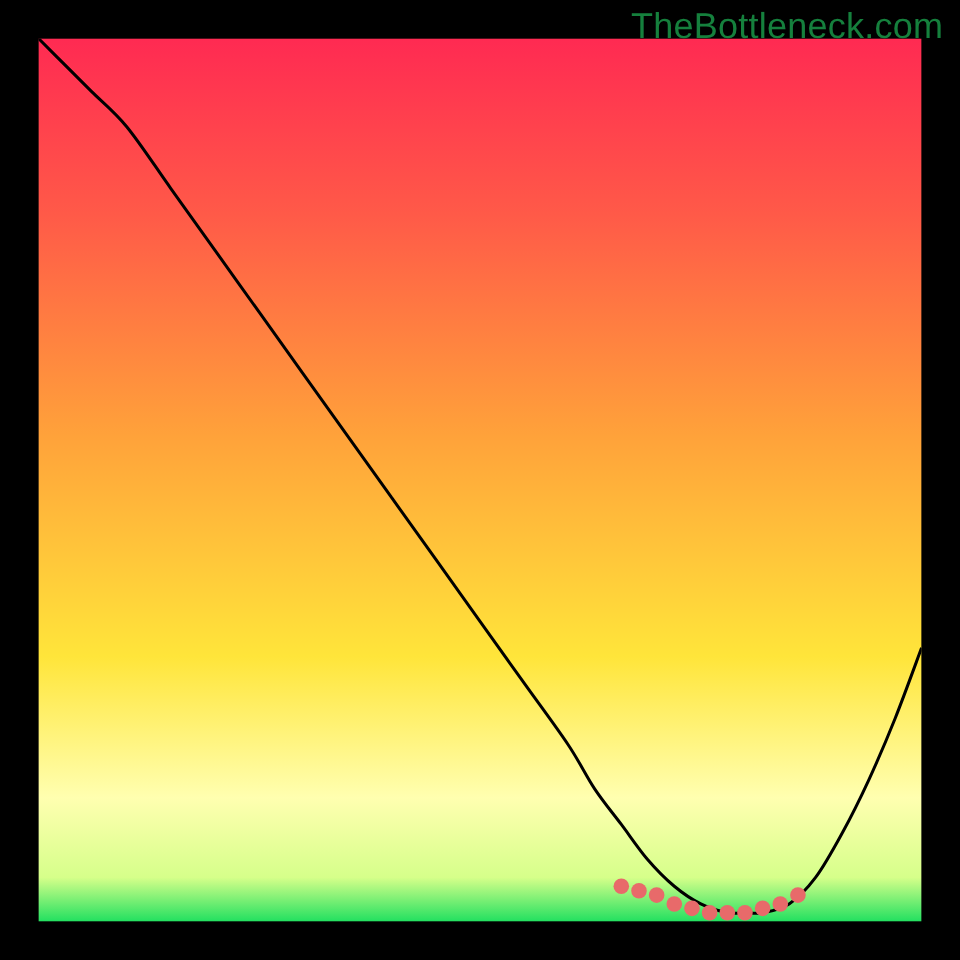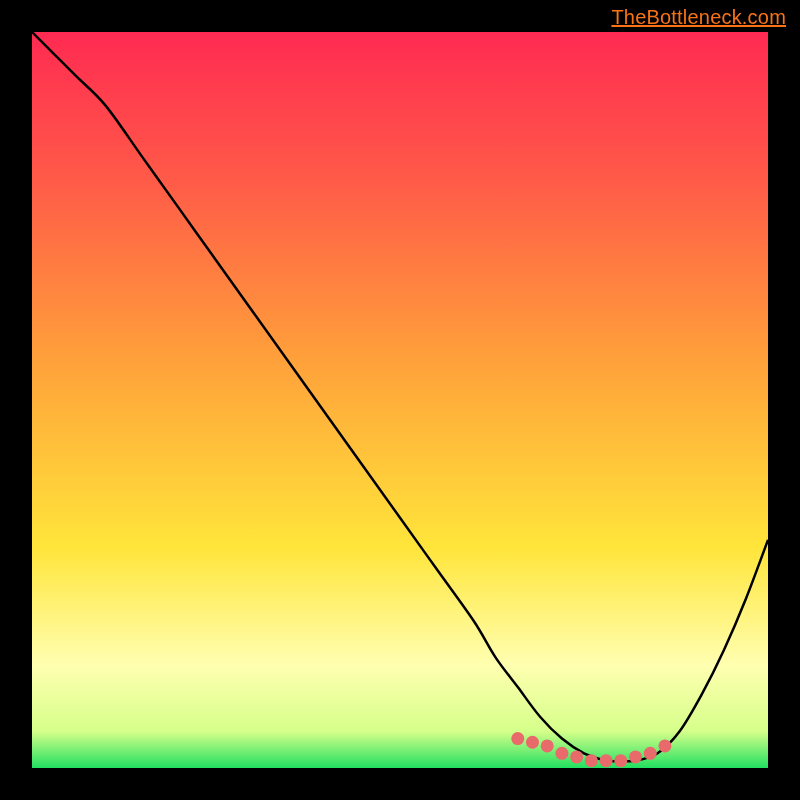--- a/index.html
+++ b/index.html
@@ -8,26 +8,25 @@
     position: relative;
     width: 800px;
     height: 800px;
     background: #000;
   }
   .watermark {
     position: absolute;
     top: 6px;
     right: 14px;
     font-family: Arial, Helvetica, sans-serif;
-    font-size: 20px;
-    color: #f97316;
+    font-size: 30px;
+    color: #15803d;
     font-weight: 500;
     letter-spacing: 0.2px;
     z-index: 10;
-    text-decoration: underline;
   }
   .plot {
     position: absolute;
     left: 32px;
     top: 32px;
     width: 736px;
     height: 736px;
   }
   .curve {
     position: absolute;

